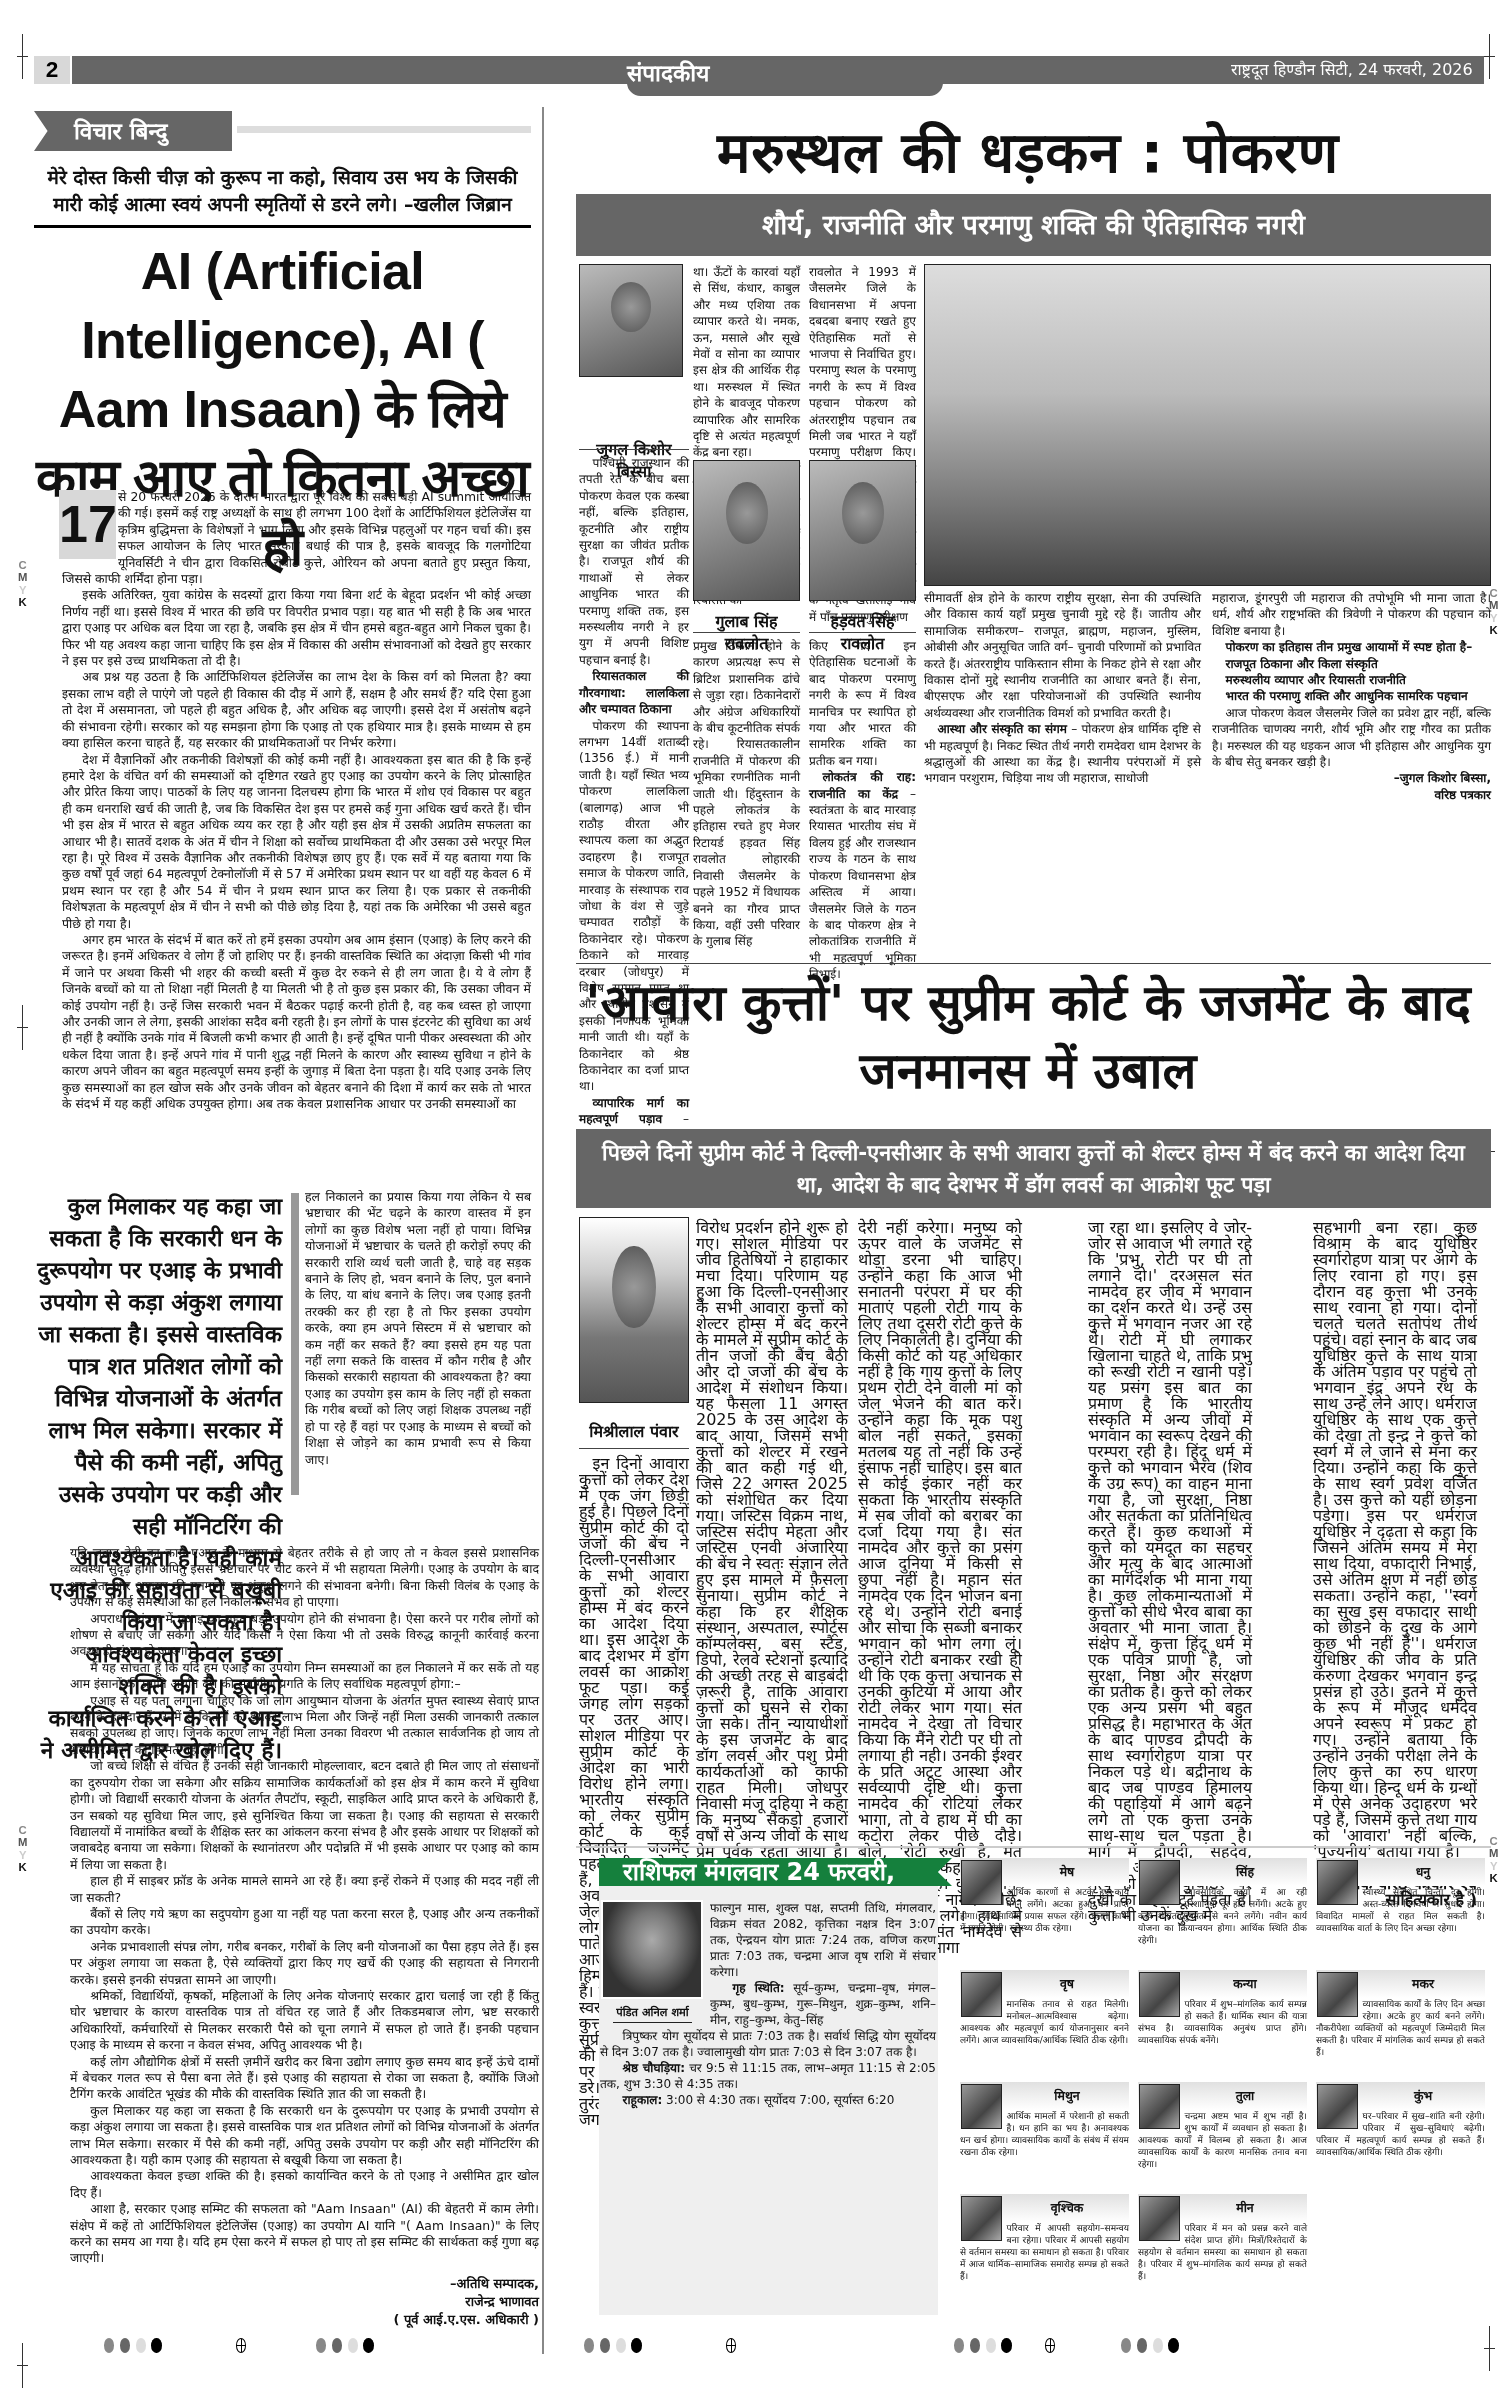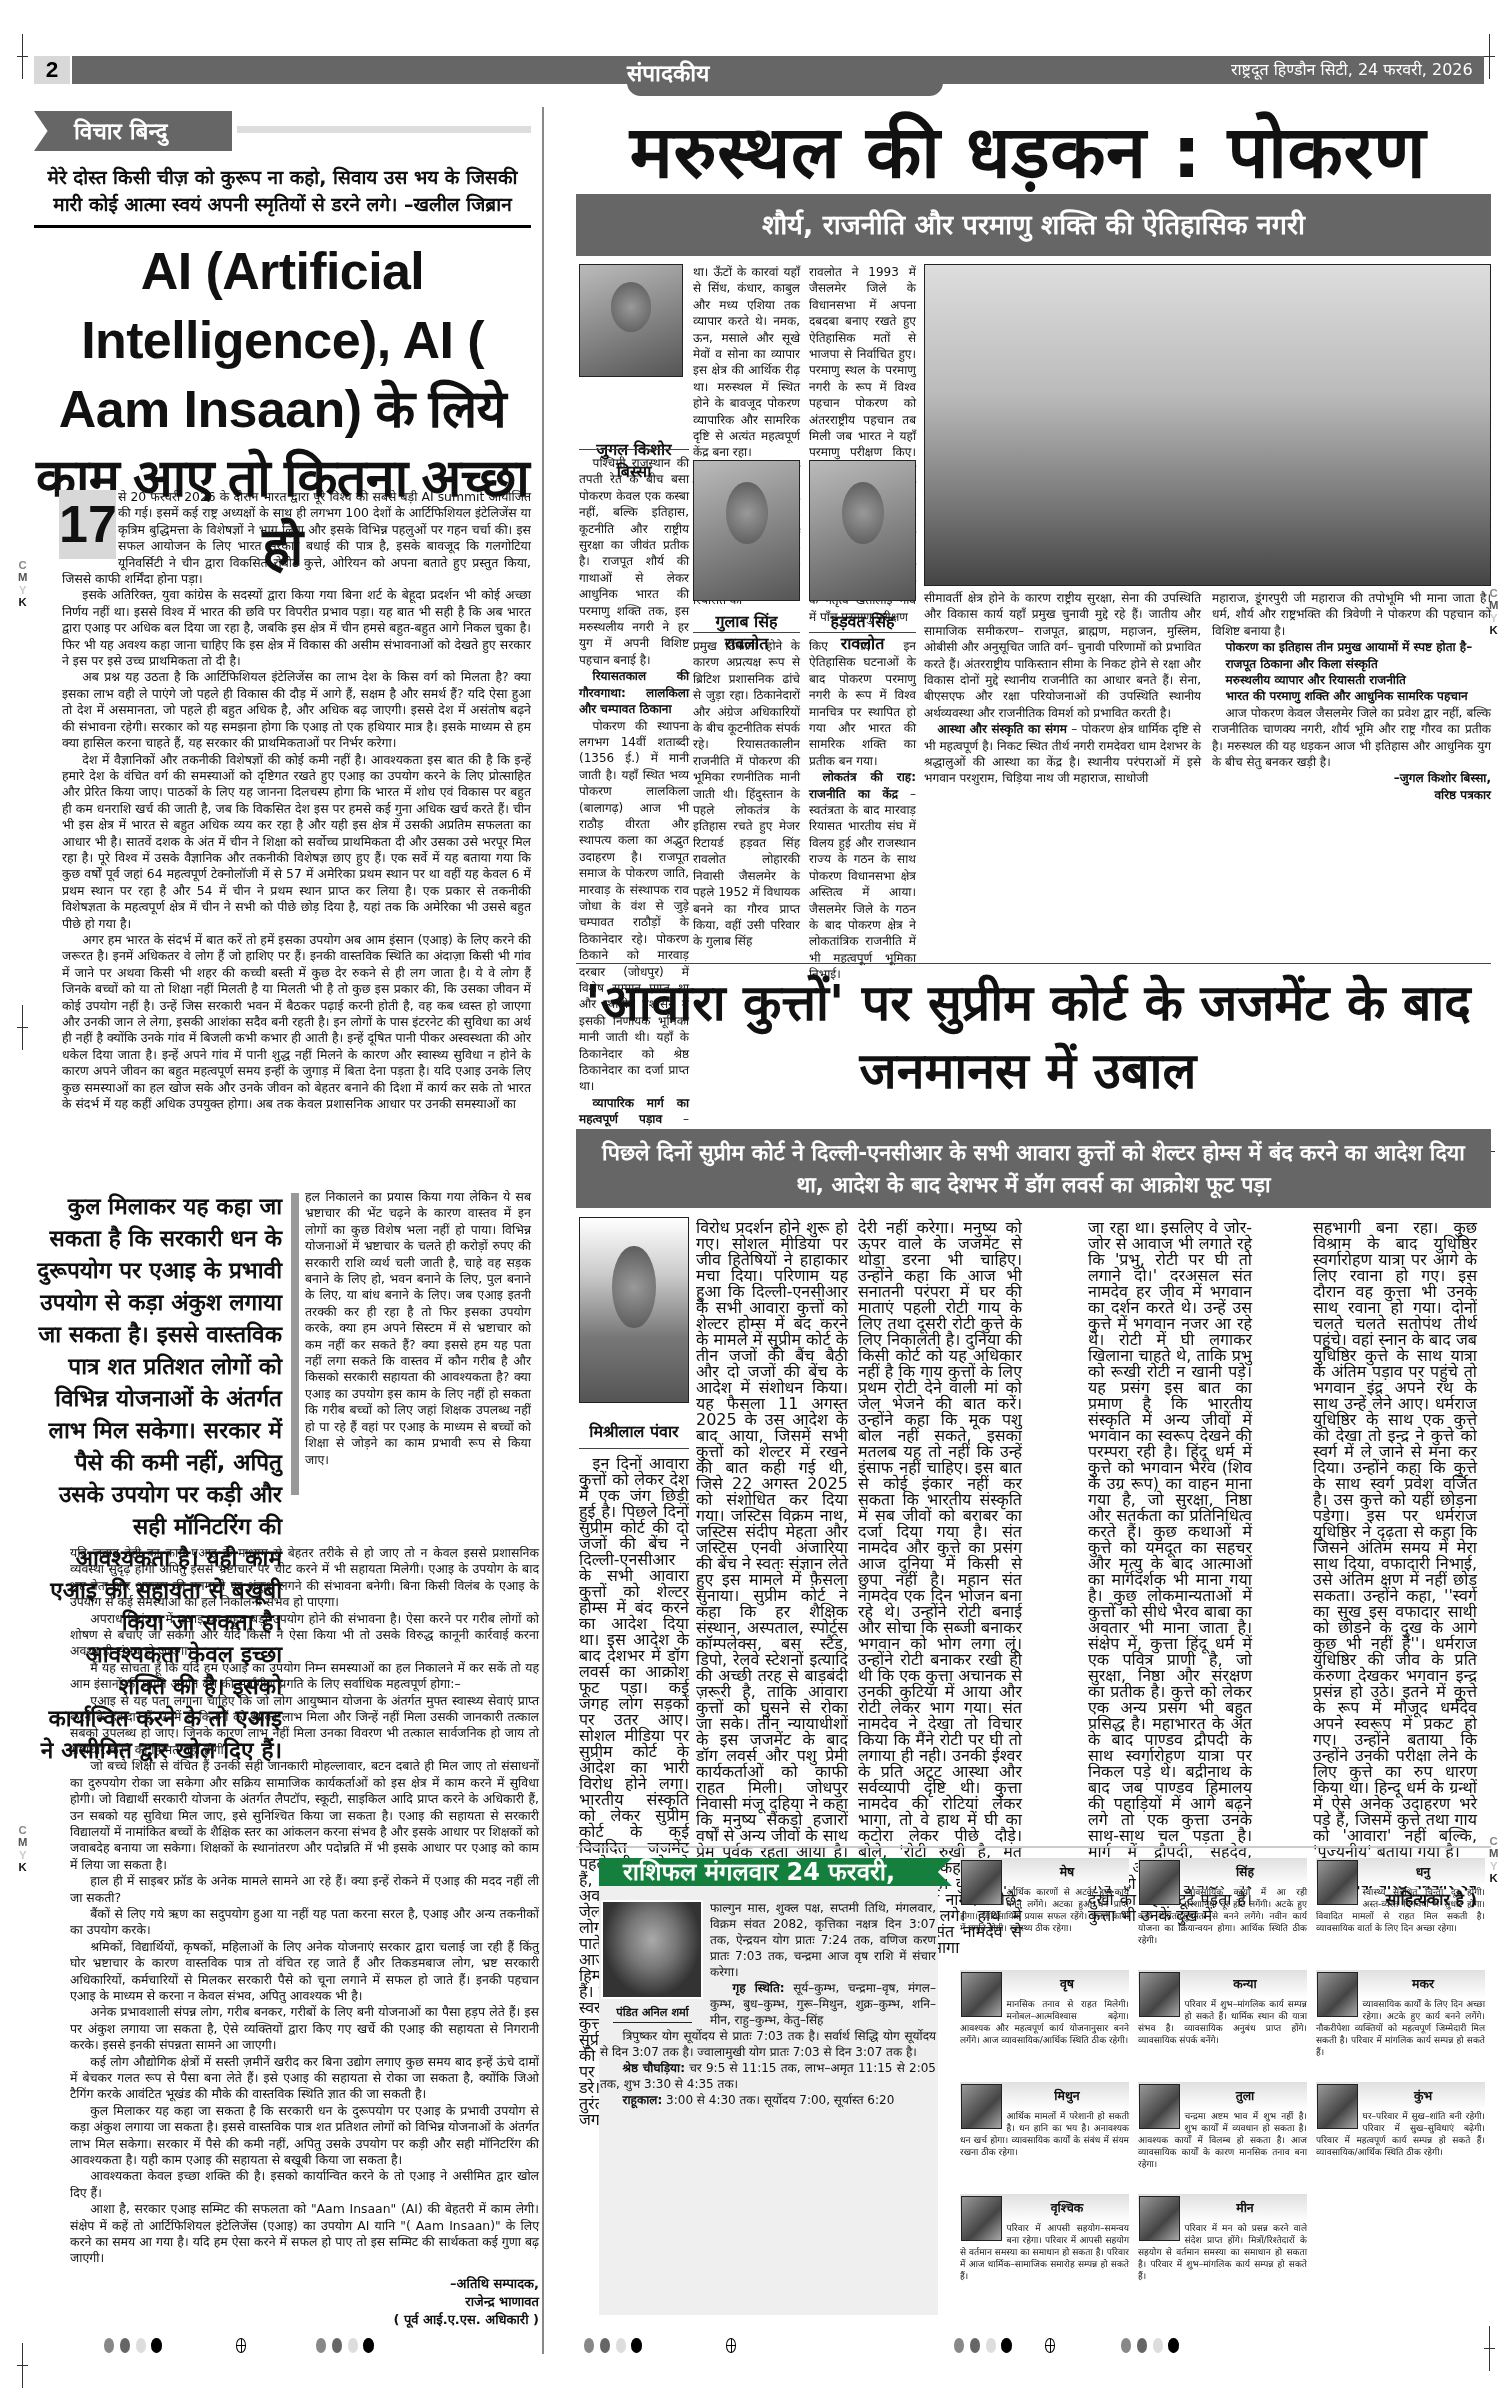--- a/index.html
+++ b/index.html
@@ -26,21 +26,21 @@
   .body-text { font-size: 12.4px; line-height: 16.4px; text-align: justify; color: #111; }
   .body-text p { text-indent: 20.3px; }
   .ai-body1 { position: absolute; left: 62px; top: 489px; width: 469px; }
   .pull-quote { position: absolute; left: 34px; top: 1190px; width: 248px; font-size: 22.6px; font-weight: 700; line-height: 32px; text-align: right; }
   .pull-bar { position: absolute; left: 291px; top: 1193px; width: 8px; height: 302px; background: #999; }
   .ai-side { position: absolute; left: 305px; top: 1189px; width: 226px; }
   .ai-body2 { position: absolute; left: 70px; top: 1525px; width: 469px; margin-top: 20px; }
   .col-divider { position: absolute; left: 542px; top: 107px; width: 1.7px; height: 2247px; background: #888; }
 
   
-  .pok-head { position: absolute; left: 565px; top: 110px; width: 926px; text-align: center; font-size: 72px; font-weight: 900; line-height: 85px; letter-spacing: 0.6px; }
+  .pok-head { position: absolute; left: 565px; top: 110px; width: 926px; text-align: center; font-size: 56px; font-weight: 900; line-height: 85px; letter-spacing: 0.6px; }
   .pok-sub { position: absolute; left: 576px; top: 194px; width: 915px; height: 62px; background: #666; color: #fff; font-size: 27px; font-weight: 700; text-align: center; line-height: 62px; }
   .photo { position: absolute; background: linear-gradient(160deg, #bbb, #888 50%, #555); border: 1.1px solid #222; }
   .photo-person::after { content: ""; position: absolute; left: 30%; top: 15%; width: 40%; height: 45%; border-radius: 50%; background: radial-gradient(circle, #999, #555); }
   .cap { position: absolute; font-size: 16px; font-weight: 700; text-align: center; }
   .cap-rule { position: absolute; height: 1.1px; background: #444; }
   .pok-col { position: absolute; font-size: 12px; line-height: 16.4px; text-align: justify; }
   .pok-col b { font-weight: 700; }
   .sig-right { text-align: right; font-weight: 700; }
 
   
@@ -136,22 +136,22 @@
 </div>
 
 <div class="ai-body2 body-text">
   <p style="text-indent:0">यदि जवाब देही का काम एआइ के माध्यम से बेहतर तरीके से हो जाए तो न केवल इससे प्रशासनिक व्यवस्था सुदृढ़ होगी अपितु इससे भ्रष्टाचार पर चोट करने में भी सहायता मिलेगी। एआइ के उपयोग के बाद भ्रष्ट नेता और अफसर की मनमानी पर अंकुश लगने की संभावना बनेगी। बिना किसी विलंब के एआइ के उपयोग से कई समस्याओं का हल निकालना संभव हो पाएगा।</p>
   <p>अपराध नियंत्रण में एआइ का बहुत बड़ा उपयोग होने की संभावना है। ऐसा करने पर गरीब लोगों को शोषण से बचाए जा सकेगा और यदि किसी ने ऐसा किया भी तो उसके विरुद्ध कानूनी कार्रवाई करना अवश्य ही संभव हो जाएगा।</p>
   <p>मैं यह सोचता हूँ कि यदि हम एआइ का उपयोग निम्न समस्याओं का हल निकालने में कर सकें तो यह आम इंसानों की प्रगति अर्थात देश की सर्वांगीण प्रगति के लिए सर्वाधिक महत्वपूर्ण होगा:–</p>
   <p>एआइ से यह पता लगाना चाहिए कि जो लोग आयुष्मान योजना के अंतर्गत मुफ्त स्वास्थ्य सेवाएं प्राप्त करने के हकदार हैं, उनमें से कितनों को इसका लाभ मिला और जिन्हें नहीं मिला उसकी जानकारी तत्काल सबको उपलब्ध हो जाए। जिनके कारण लाभ नहीं मिला उनका विवरण भी तत्काल सार्वजनिक हो जाय तो भ्रष्टाचार करने की हिम्मत नहीं होगी।</p>
   <p>जो बच्चे शिक्षा से वंचित हैं उनकी सही जानकारी मोहल्लावार, बटन दबाते ही मिल जाए तो संसाधनों का दुरुपयोग रोका जा सकेगा और सक्रिय सामाजिक कार्यकर्ताओं को इस क्षेत्र में काम करने में सुविधा होगी। जो विद्यार्थी सरकारी योजना के अंतर्गत लैपटॉप, स्कूटी, साइकिल आदि प्राप्त करने के अधिकारी हैं, उन सबको यह सुविधा मिल जाए, इसे सुनिश्चित किया जा सकता है। एआइ की सहायता से सरकारी विद्यालयों में नामांकित बच्चों के शैक्षिक स्तर का आंकलन करना संभव है और इसके आधार पर शिक्षकों को जवाबदेह बनाया जा सकेगा। शिक्षकों के स्थानांतरण और पदोन्नति में भी इसके आधार पर एआइ को काम में लिया जा सकता है।</p>
   <p>हाल ही में साइबर फ्रॉड के अनेक मामले सामने आ रहे हैं। क्या इन्हें रोकने में एआइ की मदद नहीं ली जा सकती?</p>
   <p>बैंकों से लिए गये ऋण का सदुपयोग हुआ या नहीं यह पता करना सरल है, एआइ और अन्य तकनीकों का उपयोग करके।</p>
+  <p>अनेक प्रभावशाली संपन्न लोग, गरीब बनकर, गरीबों के लिए बनी योजनाओं का पैसा हड़प लेते हैं। इस पर अंकुश लगाया जा सकता है, ऐसे व्यक्तियों द्वारा किए गए खर्चे की एआइ की सहायता से निगरानी करके। इससे इनकी संपन्नता सामने आ जाएगी।</p>
   <p>श्रमिकों, विद्यार्थियों, कृषकों, महिलाओं के लिए अनेक योजनाएं सरकार द्वारा चलाई जा रही हैं किंतु घोर भ्रष्टाचार के कारण वास्तविक पात्र तो वंचित रह जाते हैं और तिकडमबाज लोग, भ्रष्ट सरकारी अधिकारियों, कर्मचारियों से मिलकर सरकारी पैसे को चूना लगाने में सफल हो जाते हैं। इनकी पहचान एआइ के माध्यम से करना न केवल संभव, अपितु आवश्यक भी है।</p>
-  <p>अनेक प्रभावशाली संपन्न लोग, गरीब बनकर, गरीबों के लिए बनी योजनाओं का पैसा हड़प लेते हैं। इस पर अंकुश लगाया जा सकता है, ऐसे व्यक्तियों द्वारा किए गए खर्चे की एआइ की सहायता से निगरानी करके। इससे इनकी संपन्नता सामने आ जाएगी।</p>
   <p>कई लोग औद्योगिक क्षेत्रों में सस्ती ज़मीनें खरीद कर बिना उद्योग लगाए कुछ समय बाद इन्हें ऊंचे दामों में बेचकर गलत रूप से पैसा बना लेते हैं। इसे एआइ की सहायता से रोका जा सकता है, क्योंकि जिओ टैगिंग करके आवंटित भूखंड की मौके की वास्तविक स्थिति ज्ञात की जा सकती है।</p>
   <p>कुल मिलाकर यह कहा जा सकता है कि सरकारी धन के दुरूपयोग पर एआइ के प्रभावी उपयोग से कड़ा अंकुश लगाया जा सकता है। इससे वास्तविक पात्र शत प्रतिशत लोगों को विभिन्न योजनाओं के अंतर्गत लाभ मिल सकेगा। सरकार में पैसे की कमी नहीं, अपितु उसके उपयोग पर कड़ी और सही मॉनिटरिंग की आवश्यकता है। यही काम एआइ की सहायता से बखूबी किया जा सकता है।</p>
   <p>आवश्यकता केवल इच्छा शक्ति की है। इसको कार्यान्वित करने के तो एआइ ने असीमित द्वार खोल दिए हैं।</p>
   <p>आशा है, सरकार एआइ सम्मिट की सफलता को "Aam Insaan" (AI) की बेहतरी में काम लेगी। संक्षेप में कहें तो आर्टिफिशियल इंटेलिजेंस (एआइ) का उपयोग AI यानि "( Aam Insaan)" के लिए करने का समय आ गया है। यदि हम ऐसा करने में सफल हो पाए तो इस सम्मिट की सार्थकता कई गुणा बढ़ जाएगी।</p>
   <div style="text-align:right;font-weight:700;margin-top:8px;line-height:18px;font-size:13px">
     <div>–अतिथि सम्पादक,</div>
     <div>राजेन्द्र भाणावत</div>
     <div>( पूर्व आई.ए.एस. अधिकारी )</div>
   </div>
 </div>

